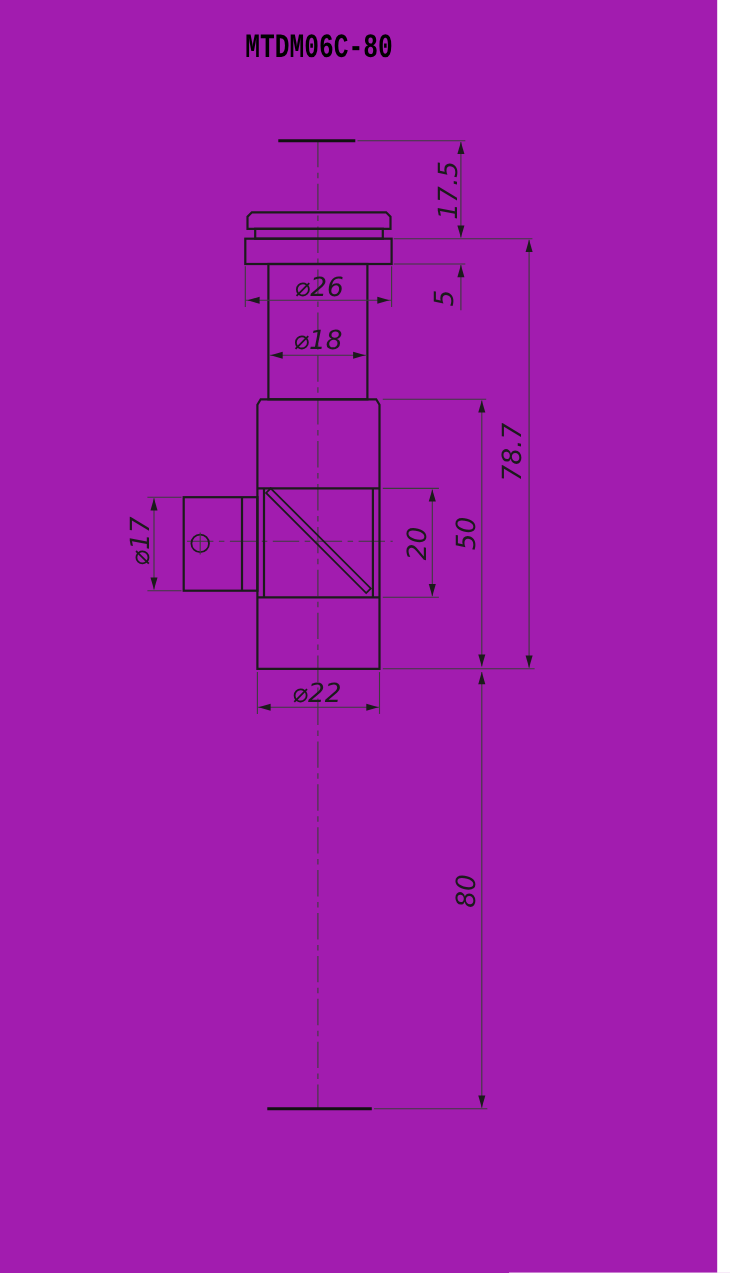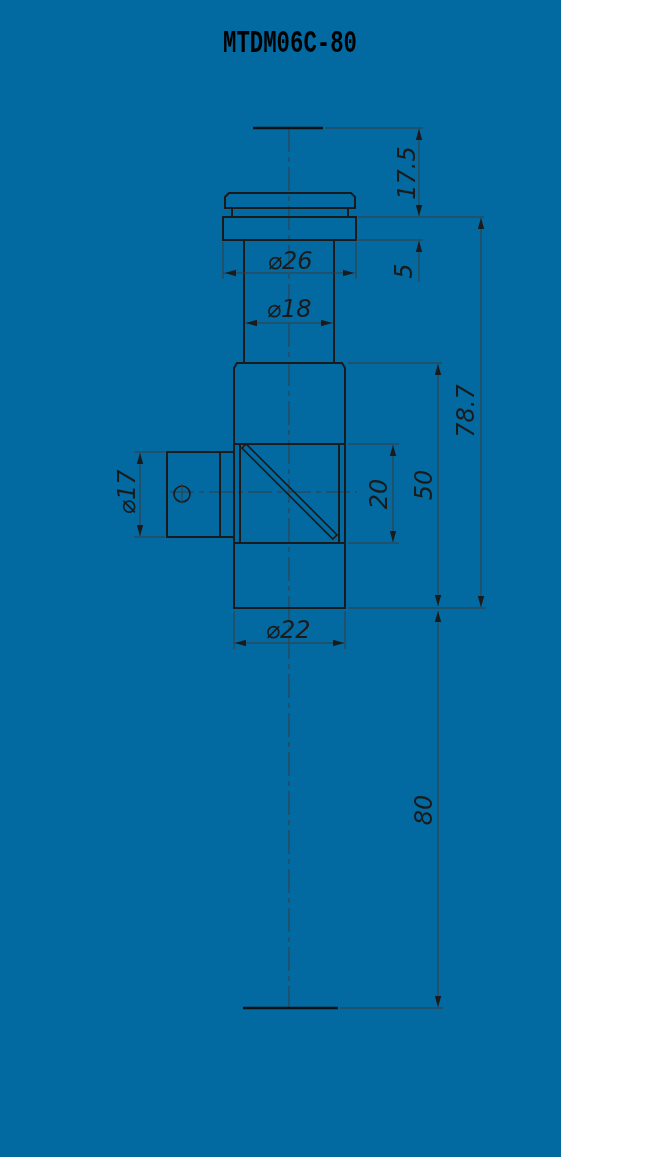--- a/index.html
+++ b/index.html
@@ -1,19 +1,19 @@
 <!DOCTYPE html>
 <html><head>
 <meta charset="utf-8">
 <style>
   html,body{margin:0;padding:0;background:#ffffff;}
   .sheet{
     position:relative;
-    width:561px;height:1157px;
-    background:#0369a1;
+    width:652px;height:1157px;
+    background:#a21caf;
     overflow:hidden;
   }
   svg{display:block;}
   .outline{stroke:#1b1b1b;stroke-width:2;fill:none;stroke-linejoin:miter;stroke-linecap:butt;}
   .outline-thick{stroke:#111;stroke-width:2.6;fill:none;stroke-linecap:butt;}
   .thin{stroke:#3d3d3d;stroke-width:1;fill:none;stroke-linecap:butt;}
   .center{stroke:#3d3d3d;stroke-width:1;fill:none;stroke-dasharray:24 5 5 5;stroke-linecap:butt;}
   .arrow{fill:#1b1b1b;stroke:none;}
   .dim-text{
     font-family:"DejaVu Sans",sans-serif;

